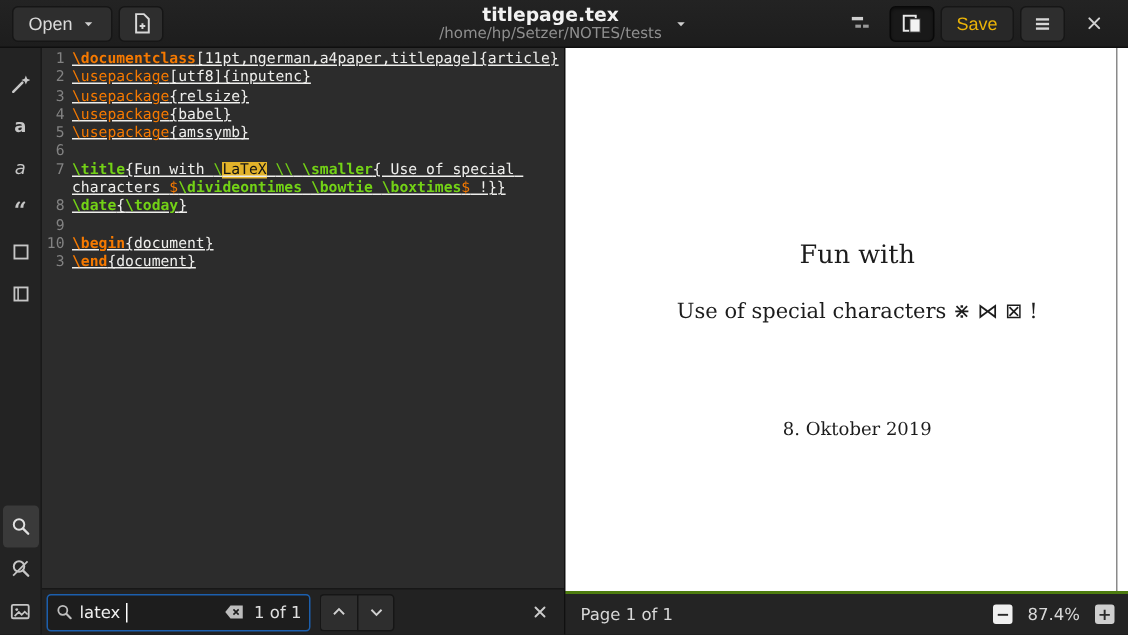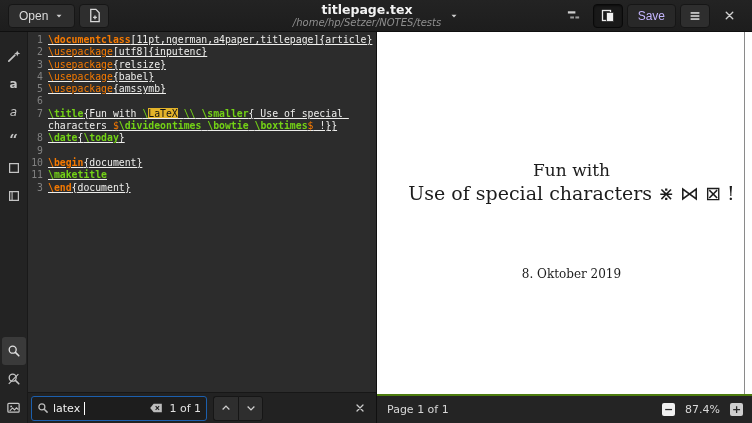--- a/index.html
+++ b/index.html
@@ -12,26 +12,26 @@
     border-bottom:1px solid #0f0f0f; display:flex; align-items:center; position:relative;
     padding:0 8px; color:#e6e6e6; }
   .hb-left, .hb-right { display:flex; align-items:center; gap:4px; z-index:2; }
   .hb-right { margin-left:auto; }
   .btn { background:#2e2e2e; border:1px solid #161616; border-radius:4px; color:#dadada;
     height:24px; display:inline-flex; align-items:center; justify-content:center;
     font-size:12px; padding:0 10px; gap:6px; cursor:pointer; }
   .btn.iconbtn { width:30px; padding:0; }
   .btn.flat { background:transparent; border-color:transparent; }
   .btn.active { background:#191919; border-color:#090909; box-shadow:inset 0 1px 2px rgba(0,0,0,.5); }
-  .btn.disabled { color:#c4b5fd; background:#282828; }
+  .btn.disabled { color:#eab308; background:#282828; }
   .hb-center { position:absolute; left:0; right:0; top:0; bottom:0; display:flex;
     align-items:center; justify-content:center; gap:8px; z-index:1; }
   .hb-titles { text-align:center; line-height:1.15; }
   .hb-title { font-size:12.5px; font-weight:bold; color:#f2f2f2; }
-  .hb-path { font-size:10px; color:#8f8f8f;font-style:italic; }
+  .hb-path { font-size:10px; color:#8f8f8f; }
   .caret-down { color:#cfcfcf; }
   svg.ic { display:block; }
 
   
   .main { flex:1; display:flex; min-height:0; }
 
   
   .iconstrip { width:28px; flex:0 0 28px; background:#232323; border-right:1px solid #191919;
     display:flex; flex-direction:column; align-items:center; padding:10px 0 2px 0; color:#c6c6c6; }
   .strip-ic { width:24px; height:28px; display:flex; align-items:center; justify-content:center;
@@ -71,21 +71,21 @@
   .updown .btn:last-child { border-radius:0 3px 3px 0; }
   .close-x { color:#cccccc; cursor:pointer; display:flex; }
 
   
   .preview-col { flex:1; display:flex; flex-direction:column; border-left:1px solid #101010; }
   .pdf-page { flex:1; background:#ffffff; position:relative; overflow:hidden; }
   .scrollline { position:absolute; top:0; bottom:0; right:7px; width:1px; background:#8a8a8a; }
   .doc-block { position:absolute; top:128px; left:0; right:8px; text-align:center;
     color:#1c1c1c; font-family:"DejaVu Serif","DejaVu Sans", serif;padding-left:22px; }
   .doc-title1 { font-size:17px; }
-  .doc-title2 { font-size:19px; margin-top:2px; }
+  .doc-title2 { font-size:14px; margin-top:20px; }
   .doc-title2 .sym { font-family:"DejaVu Sans", sans-serif; }
   .doc-date { font-size:12px; margin-top:63px; }
 
   .statusbar { flex:0 0 29px; background:#242424; border-top:2px solid #4d7c0f;
     display:flex; align-items:center; padding:0 9px 0 10px; color:#d8d8d8; font-size:11px; }
   .sb-right { margin-left:auto; display:flex; align-items:center; gap:10px; }
   .zoombtn { width:13px; height:13px; border-radius:2px; background:#f0f0f0; color:#2a2a2a;
     display:flex; align-items:center; justify-content:center; font-size:11px; line-height:1;
     cursor:pointer; font-weight:bold; }
   .zoombtn.plus { background:#cfcfcf; }
@@ -241,24 +241,20 @@
             </div>
             <div class="code-line">
               <span class="ln">9</span>
               <span class="code"></span>
             </div>
             <div class="code-line">
               <span class="ln">10</span>
               <span class="code"><span class="tk-kw">\begin</span><span class="tk-pl">{document}</span></span>
             </div>
             <div class="code-line">
-              <span class="ln">11</span>
-              <span class="code"><span class="tk-gr">\maketitle</span></span>
-            </div>
-            <div class="code-line">
               <span class="ln">3</span>
               <span class="code"><span class="tk-kw">\end</span><span class="tk-pl">{document}</span></span>
             </div>
           </div>
       </div>
 
       <div class="searchbar">
         <div class="search-field">
           <svg class="ic" width="12" height="12" viewBox="0 0 16 16">
             <circle cx="6.5" cy="6.5" r="4" fill="none" stroke="#bdbdbd" stroke-width="1.6"></circle>

